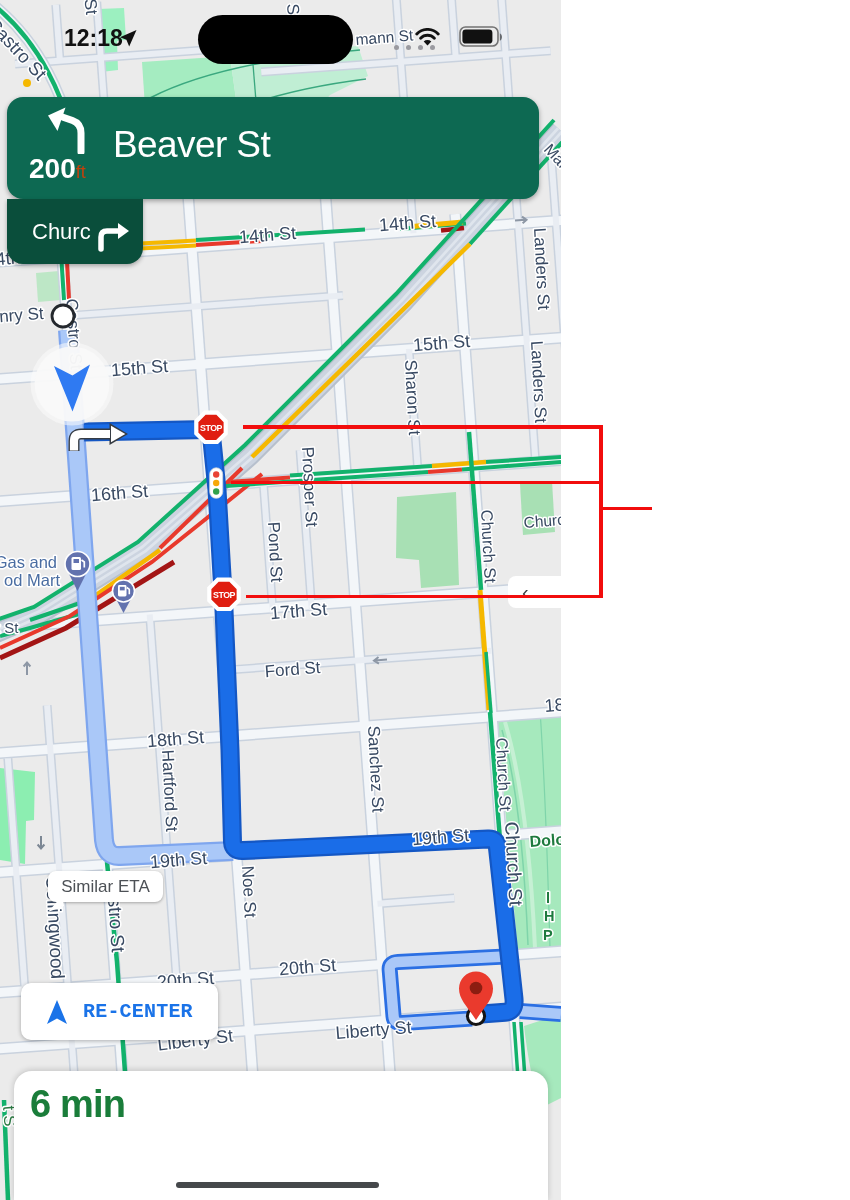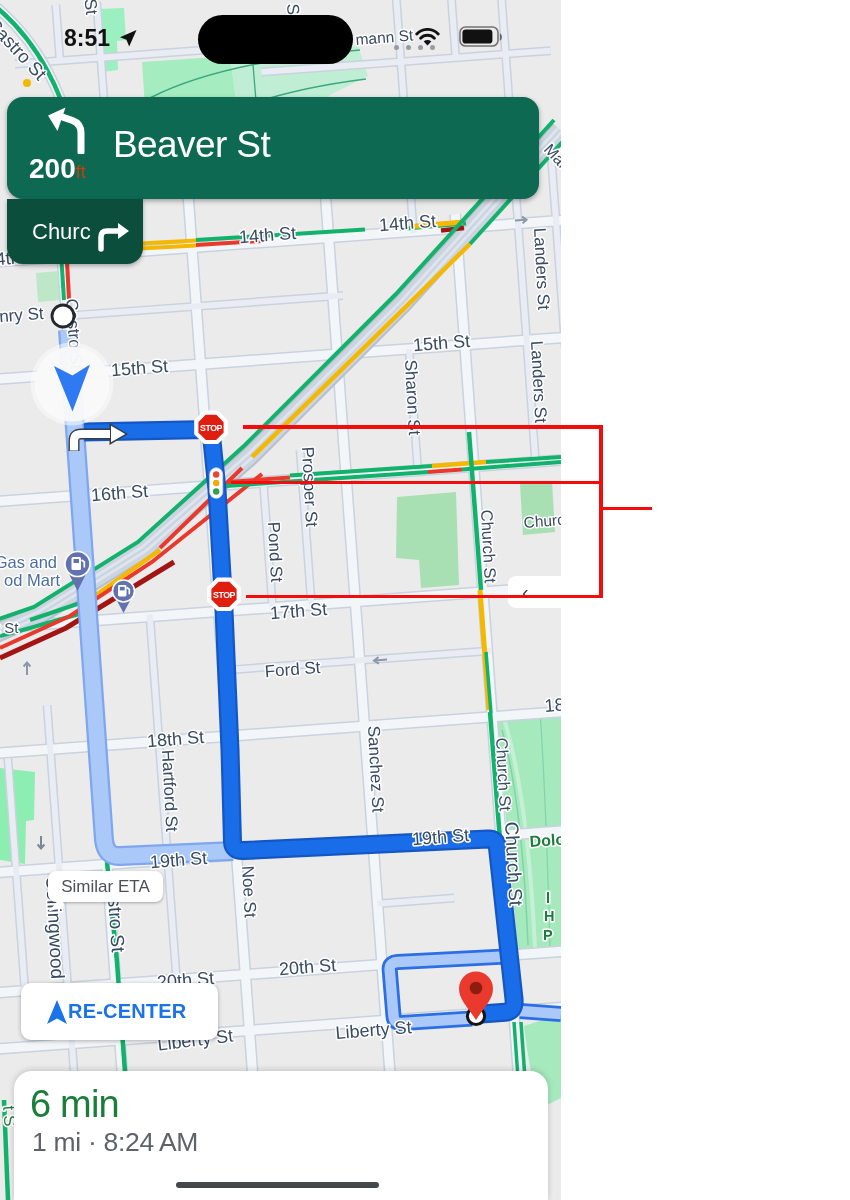--- a/index.html
+++ b/index.html
@@ -400,21 +400,21 @@
 
     <circle cx="476" cy="1016" r="8.6" fill="#ffffff" stroke="#141414" stroke-width="3"></circle>
 
     <g>
       <path d="M476,1020 C467,1006 459,999.5 459,988.5 A17,17 0 1 1 493,988.5 C493,999.5 485,1006 476,1020 Z" fill="#ea3a2d"></path>
       <circle cx="476" cy="988" r="6.3" fill="#8c1d11"></circle>
     </g>
   </g>
 </svg>
 
-<div class="abs" style="left:64px;top:25px;z-index:3;font-size:23px;font-weight:bold;color:#111;">8:51</div>
+<div class="abs" style="left:64px;top:25px;z-index:3;font-size:23px;font-weight:bold;color:#111;">12:18</div>
 
 <svg class="abs" style="left:119px;top:29px;z-index:3" width="19" height="19" viewBox="0 0 19 19">
   <path d="M1,8.2 L17.5,1 L10.2,17.5 L7.4,10.8 Z" fill="#111"></path>
 </svg>
 
 <div class="abs" style="left:198px;top:15px;width:155px;height:49px;border-radius:25px;background:#000;z-index:3"></div>
 
 <div class="abs" style="left:394px;top:45px;z-index:3;display:flex;gap:7px;">
   <div style="width:5px;height:5px;border-radius:50%;background:#9a9aa0"></div>
   <div style="width:5px;height:5px;border-radius:50%;background:#9a9aa0"></div>
@@ -459,28 +459,27 @@
 
 <div class="abs" style="left:48px;top:871px;width:115px;height:31px;background:#fff;border-radius:8px;z-index:2;box-shadow:0 1px 3px rgba(0,0,0,0.3);display:flex;align-items:center;justify-content:center;font-size:17px;color:#4d5156;">Similar ETA</div>
 <svg class="abs" style="left:44px;top:896px;z-index:2" width="20" height="18" viewBox="0 0 20 18">
       <path d="M18,0 L20,10 L4,16 Z" fill="#fff"></path>
     </svg>
 
 <div class="abs" style="left:21px;top:983px;width:197px;height:57px;background:#fff;border-radius:10px;z-index:2;box-shadow:0 1px 4px rgba(0,0,0,0.3);display:flex;align-items:center;">
   <svg style="margin-left:25px;flex:none" width="22" height="26" viewBox="0 0 22 26">
     <path d="M11,1 L21,25 L11,19.5 L1,25 Z" fill="#1a73e8"></path>
   </svg>
-  <span style="color:#1a73e8;font-size:20px;font-weight:bold;letter-spacing:0.2px;white-space:nowrap;">RE-CENTER</span>
+  <span style="margin-left:15px;color:#1a73e8;font-size:20px;font-weight:bold;letter-spacing:0.2px;white-space:nowrap;font-family:Liberation Mono, monospace;">RE-CENTER</span>
 </div>
 
 <div class="abs" style="left:14px;top:1071px;width:534px;height:130px;background:#fff;border-radius:18px 18px 0 0;z-index:4;box-shadow:0 -1px 6px rgba(0,0,0,0.18);"></div>
 
-<div class="abs" style="left:30px;top:1083px;z-index:5;color:#1a7d3a;font-size:38px;font-weight:normal;letter-spacing:-0.8px;">6 min</div>
-
-<div class="abs" style="left:32px;top:1127px;z-index:5;color:#5f6368;font-size:26.5px;letter-spacing:-0.3px;">1 mi · 8:24 AM</div>
+<div class="abs" style="left:30px;top:1083px;z-index:5;color:#1a7d3a;font-size:38px;font-weight:bold;letter-spacing:-0.8px;">6 min</div>
+
 
 <div class="abs" style="left:176px;top:1182px;width:203px;height:6px;border-radius:3px;background:#45484b;z-index:5;"></div>
 
 <div class="abs" style="left:243px;top:425px;width:359px;height:3.5px;background:#f20d0d;z-index:6;"></div>
 
 <div class="abs" style="left:231px;top:480.5px;width:371px;height:3.5px;background:#f20d0d;z-index:6;"></div>
 
 <div class="abs" style="left:246px;top:594.5px;width:356px;height:3.5px;background:#f20d0d;z-index:6;"></div>
 
 <div class="abs" style="left:599px;top:425px;width:3.5px;height:173px;background:#f20d0d;z-index:6;"></div>

